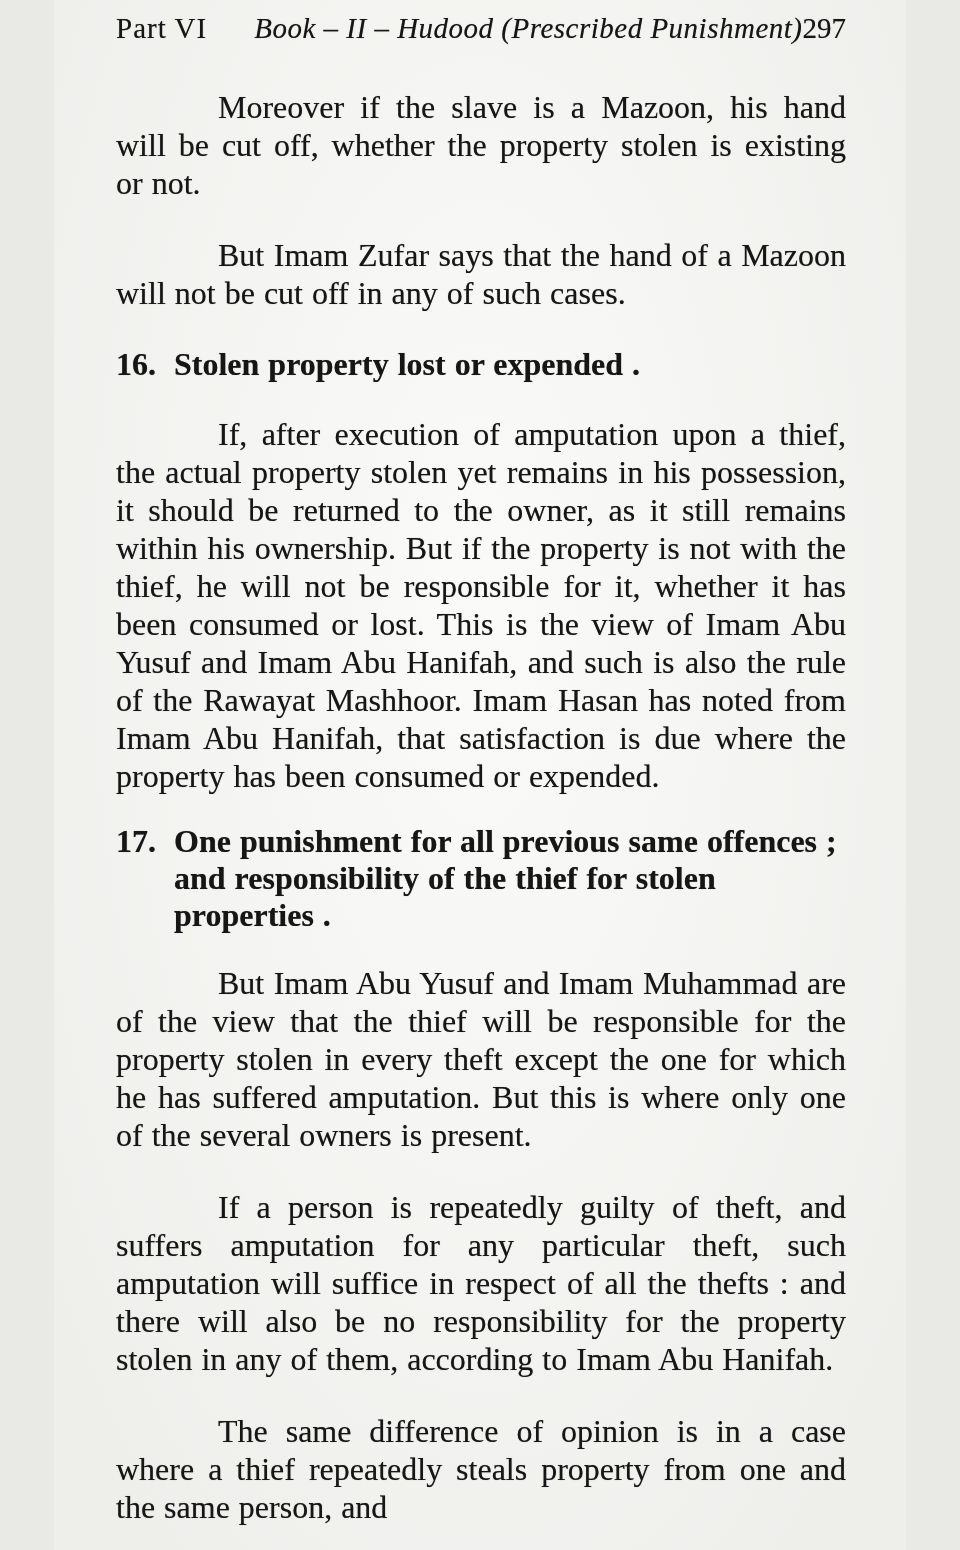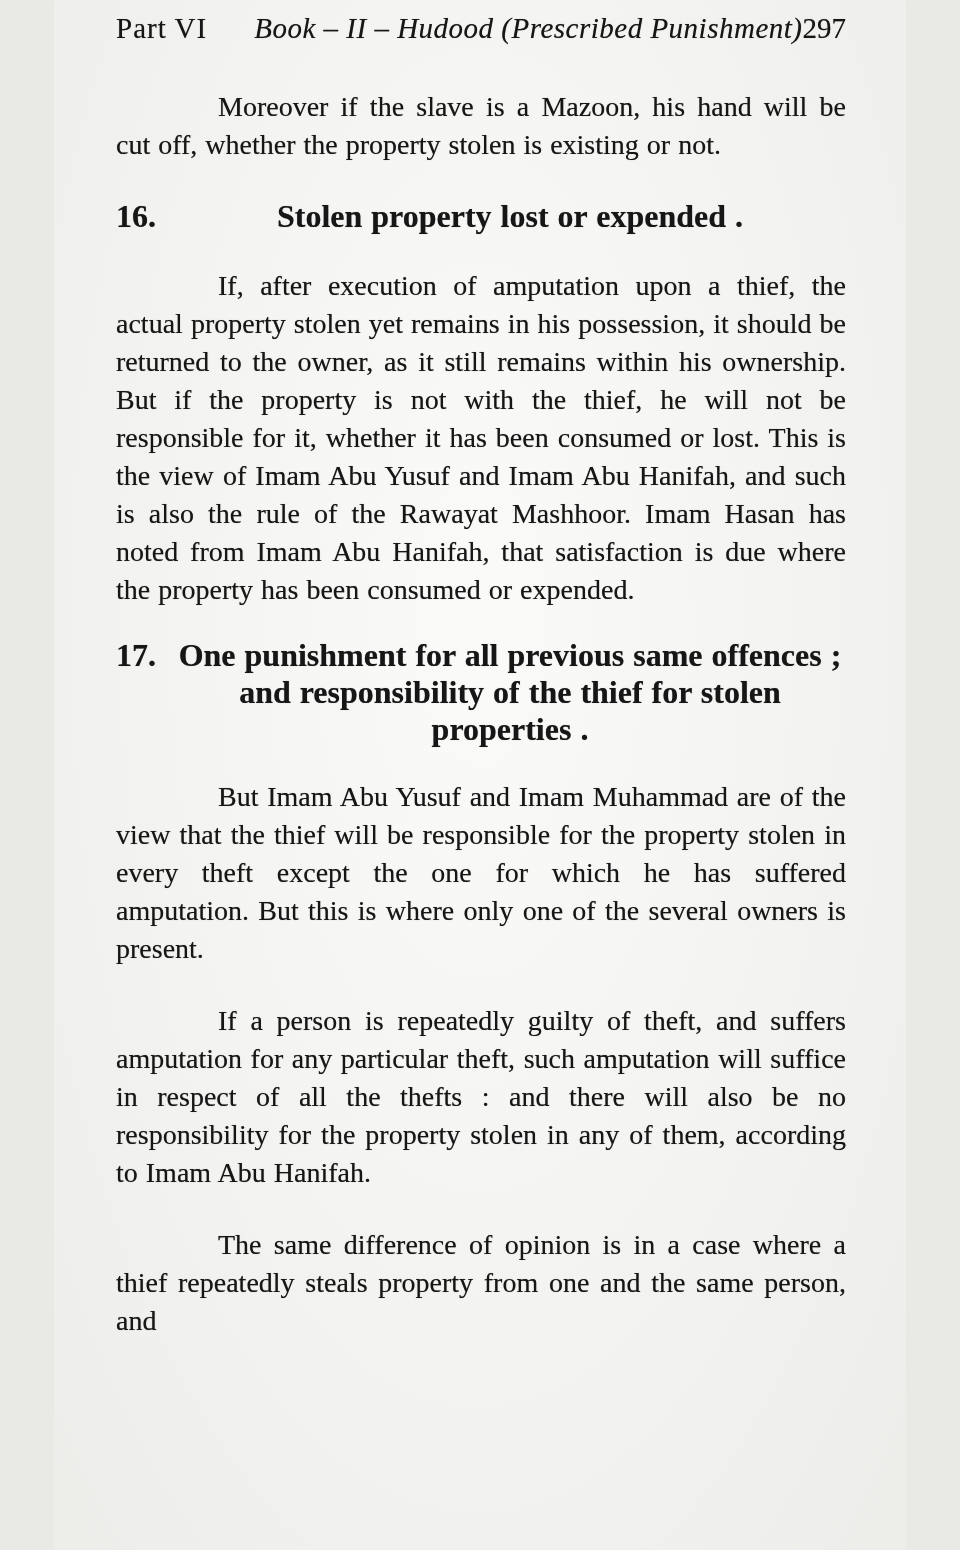--- a/index.html
+++ b/index.html
@@ -36,21 +36,21 @@
   .page-header .book-title {
     flex: 1;
     text-align: right;
     font-style: italic;
     letter-spacing: 0.5px;
   }
   .page-header .page-number {
     text-align: right;
   }
   p.body-par {
-    font-size: 28px;
+    font-size: 32px;
     line-height: 38px;
     text-align: justify;
     text-indent: 102px;
     margin: 15px 0 34px 0;
     word-spacing: 1px;
   }
   p.body-par.tight {
     margin-bottom: 28px;
   }
   .section-heading {
@@ -58,40 +58,41 @@
     font-weight: bold;
     font-size: 32px;
     line-height: 37px;
     margin: 0 0 32px 0;
   }
   .section-heading .heading-number {
     flex: 0 0 58px;
   }
   .section-heading .heading-text {
     flex: 1;
-    text-align: center;
+    text-align: left;
     word-spacing: 1px;
   }
   .section-heading.h17 {
     margin-bottom: 30px;
   }
 </style>
 </head>
 <body>
 
 <div class="page">
 
   <div class="page-header">
     <span class="part-label">Part VI</span>
     <span class="book-title">Book – II – Hudood (Prescribed Punishment)</span>
     <span class="page-number">297</span>
   </div>
 
   <p class="body-par">Moreover if the slave is a Mazoon, his hand will be cut off, whether the property stolen is existing or not.</p>
 
+  <p class="body-par">But Imam Zufar says that the hand of a Mazoon will not be cut off in any of such cases.</p>
 
   <div class="section-heading h16">
     <span class="heading-number">16.</span>
     <span class="heading-text">Stolen property lost or expended .</span>
   </div>
 
   <p class="body-par tight">If, after execution of amputation upon a thief, the actual property stolen yet remains in his possession, it should be returned to the owner, as it still remains within his ownership. But if the property is not with the thief, he will not be responsible for it, whether it has been consumed or lost. This is the view of Imam Abu Yusuf and Imam Abu Hanifah, and such is also the rule of the Rawayat Mashhoor. Imam Hasan has noted from Imam Abu Hanifah, that satisfaction is due where the property has been consumed or expended.</p>
 
   <div class="section-heading h17">
     <span class="heading-number">17.</span>

